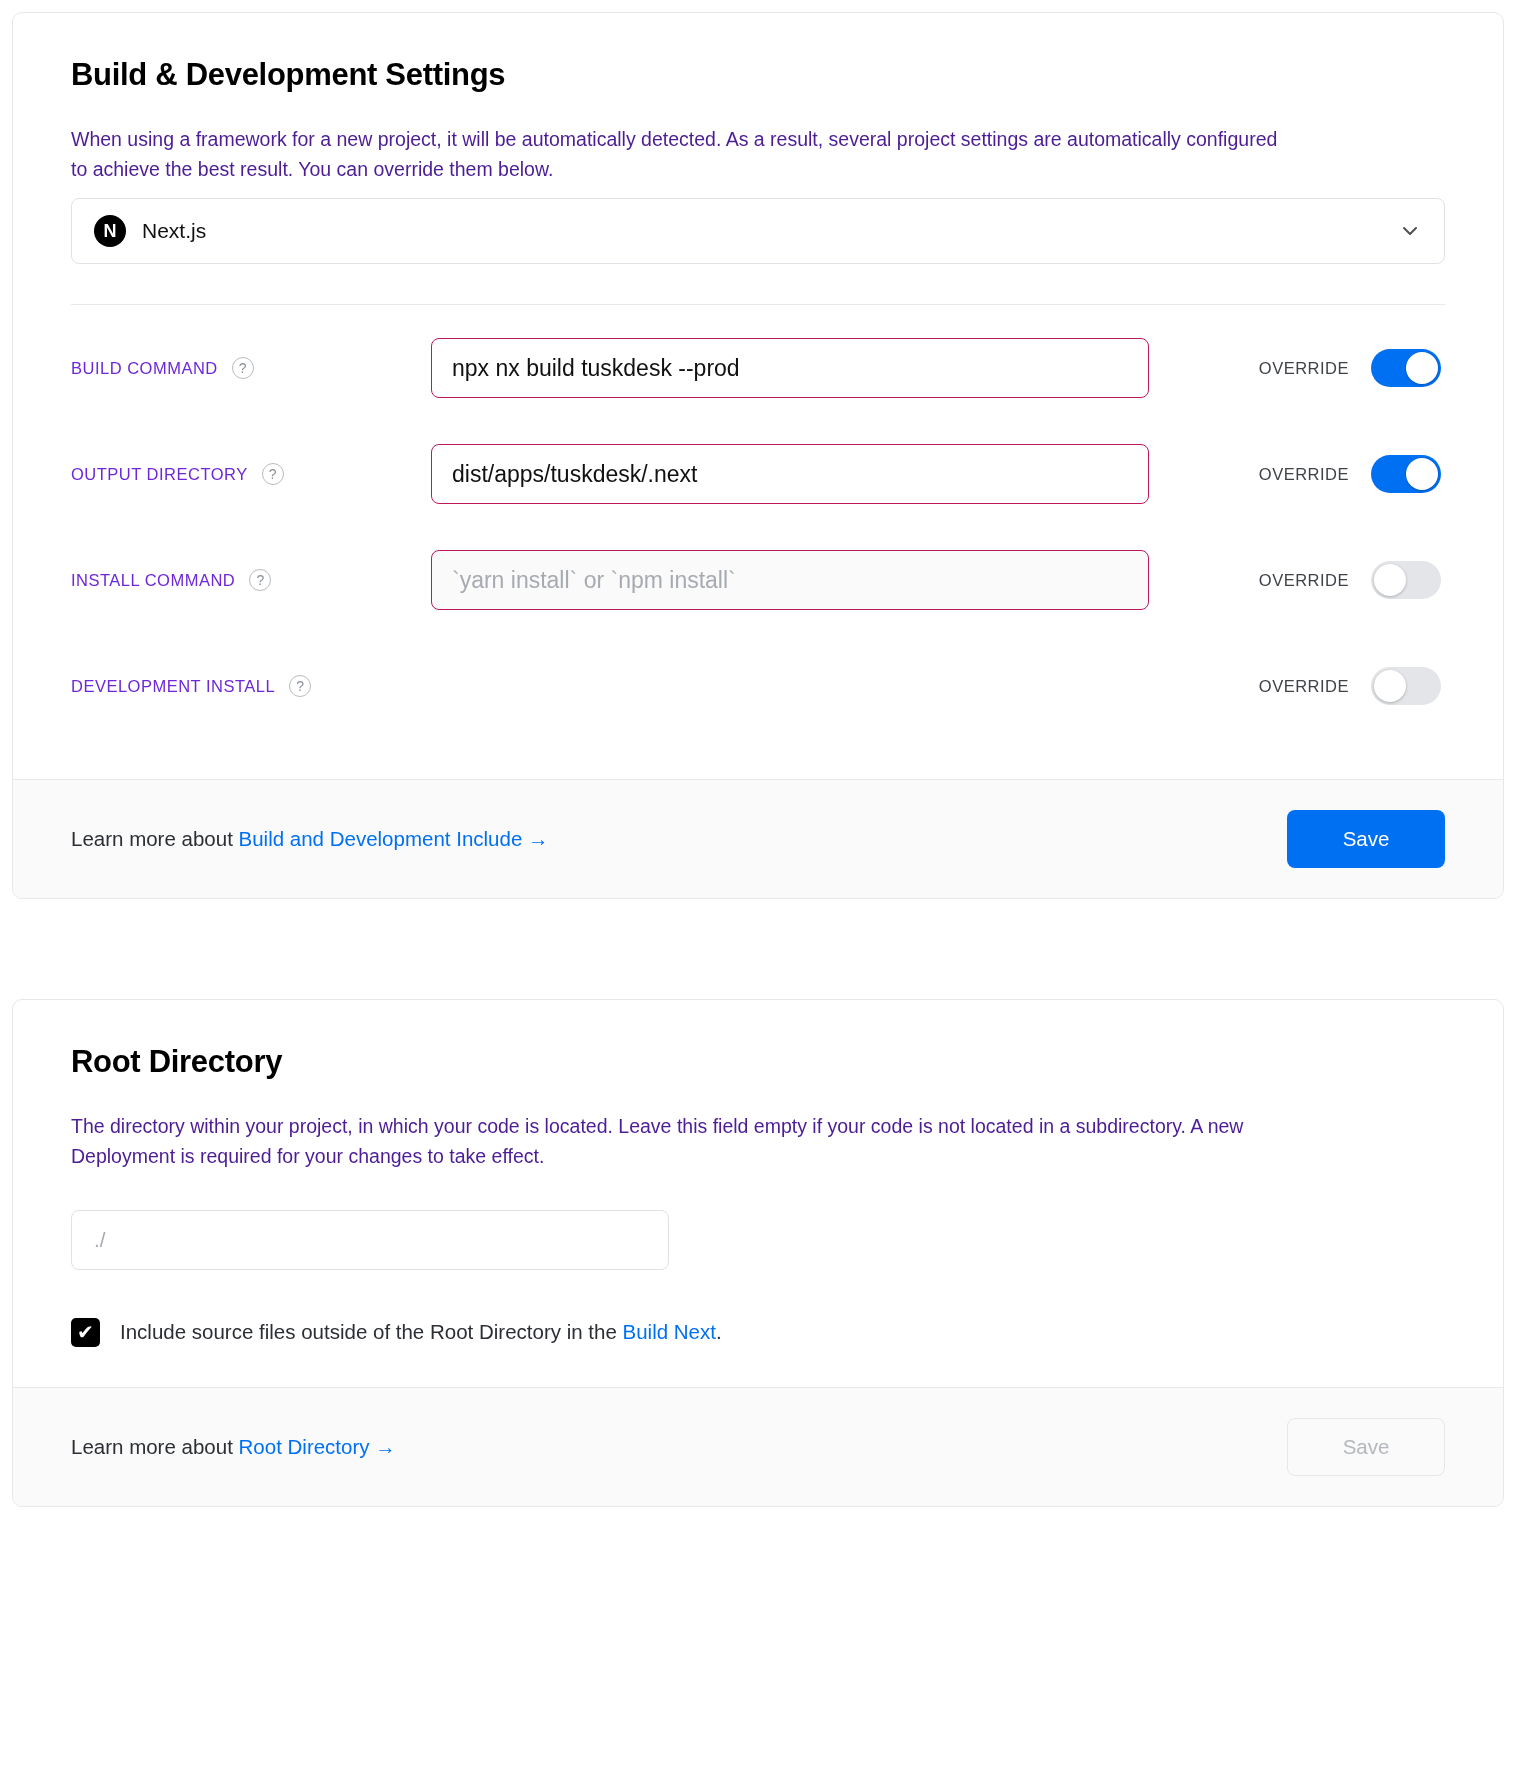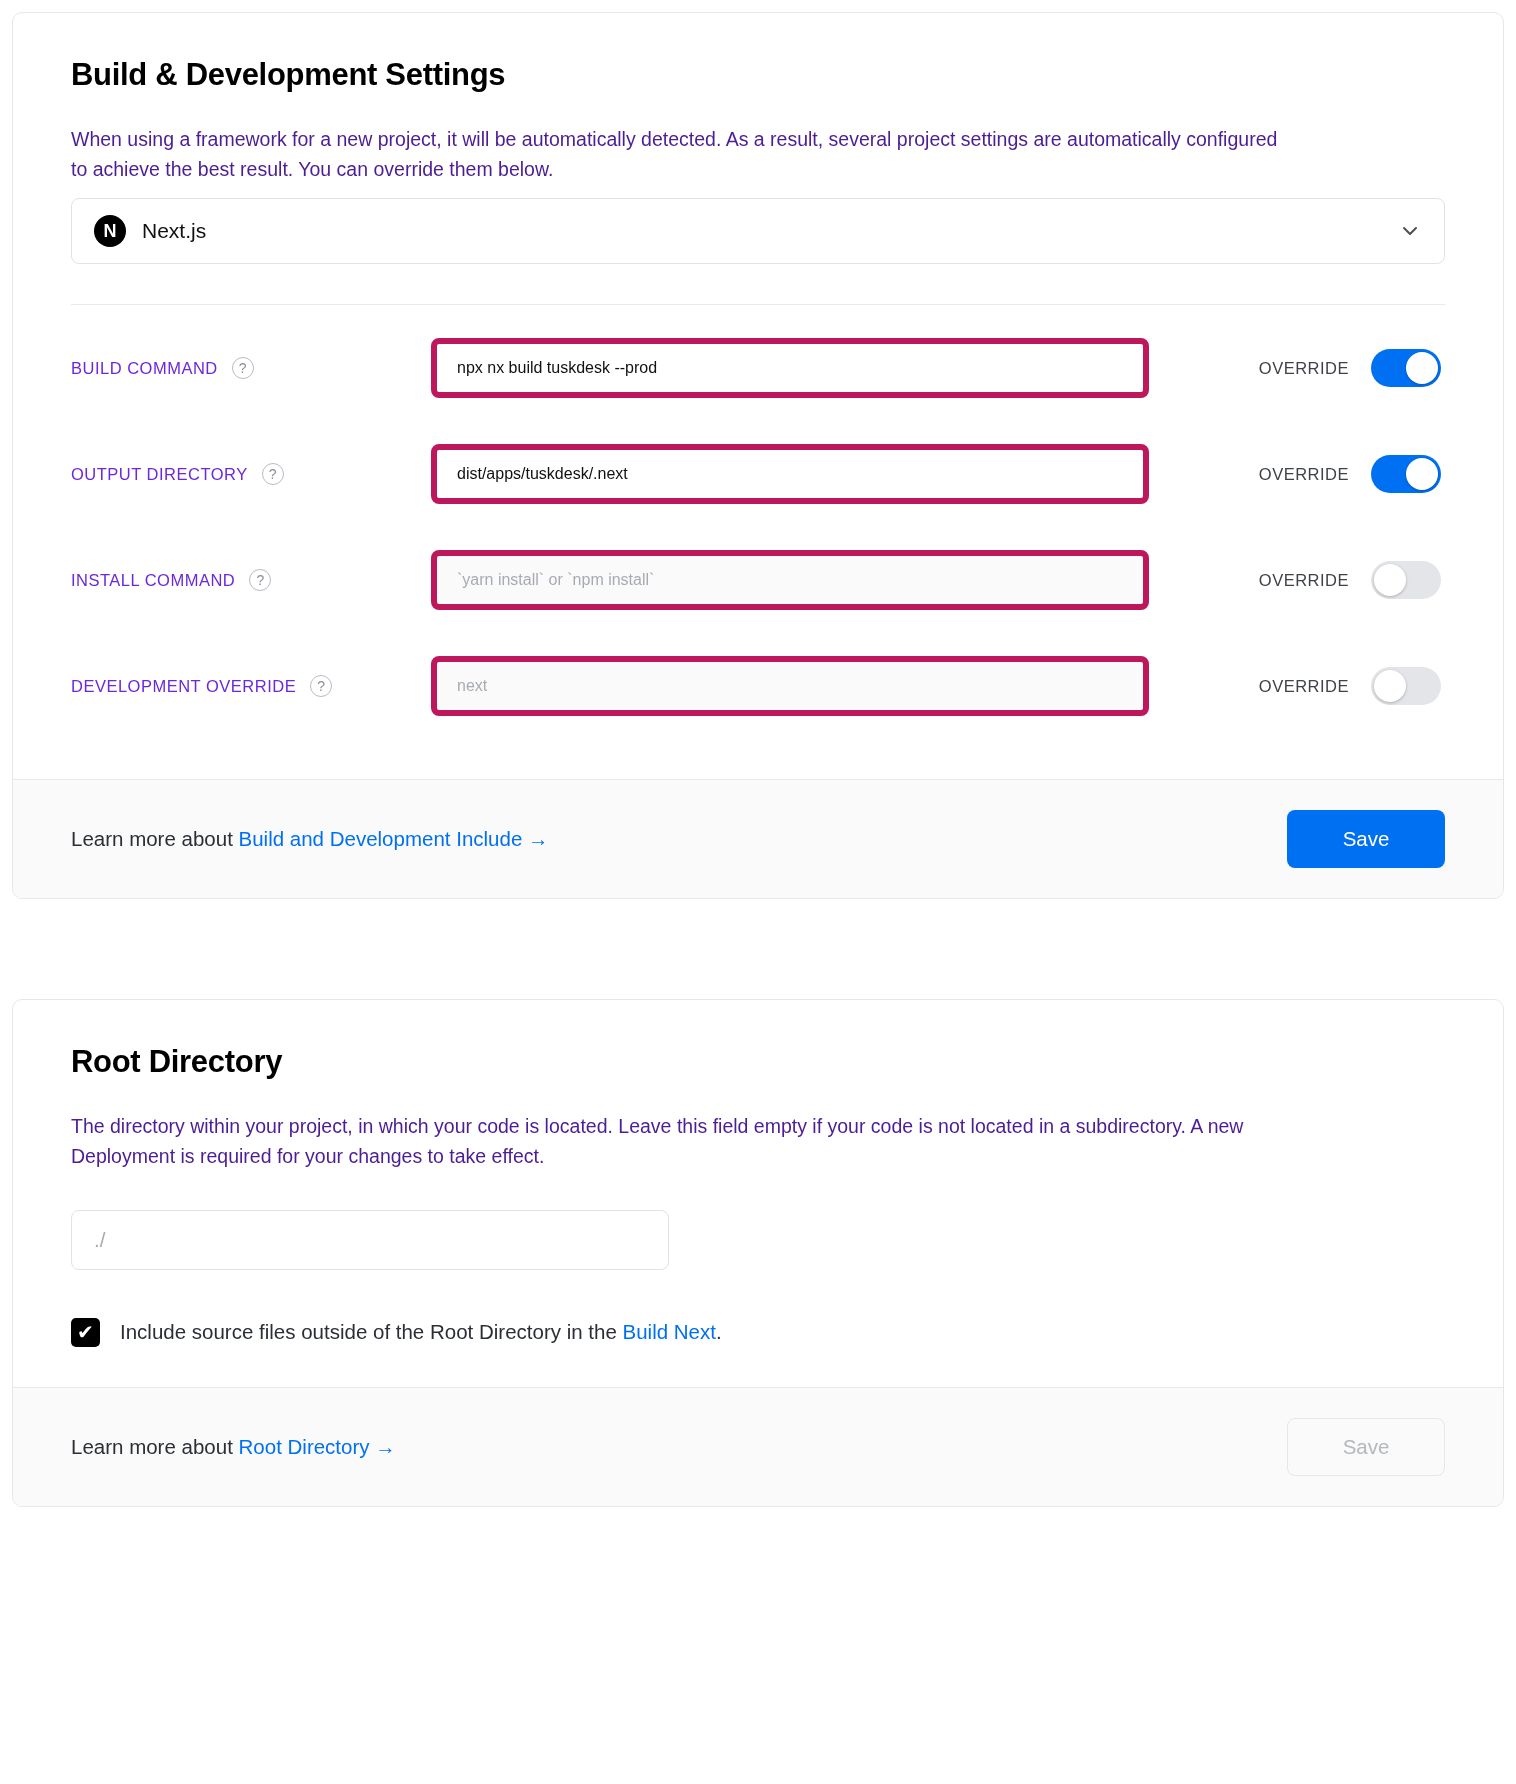--- a/index.html
+++ b/index.html
@@ -112,24 +112,24 @@
     flex: none;
     cursor: pointer;
   }
   .row-input {
     width: 718px;
     flex: none;
   }
   .row-input input {
     width: 100%;
     height: 60px;
-    border: 6px solid #be185d;
+    border: 1px solid #be185d;
     border-radius: 8px;
     padding: 0 20px;
-    font-size: 16px;
+    font-size: 23px;
     font-family: "Liberation Sans", sans-serif;
     color: #111;
     background: #fff;
     outline: none;
   }
   .row-input input::placeholder { color: #a7abb1; }
   .row-input.disabled input {
     background: #fafafa;
     color: #a7abb1;
   }
@@ -302,25 +302,22 @@
           <div class="row-right">
             <span class="ov-label">OVERRIDE</span>
             <span class="toggle">
                 <span class="knob"></span>
               </span>
           </div>
         </div>
 
         <div class="row">
           <div class="row-label">
-            <span class="txt">DEVELOPMENT OVERRIDE</span>
+            <span class="txt">DEVELOPMENT INSTALL</span>
             <span class="help">?</span>
-          </div>
-          <div class="row-input disabled">
-            <input type="text" placeholder="next" style="">
           </div>
           <div class="row-right">
             <span class="ov-label">OVERRIDE</span>
             <span class="toggle">
                 <span class="knob"></span>
               </span>
           </div>
         </div>
 
       </div>

